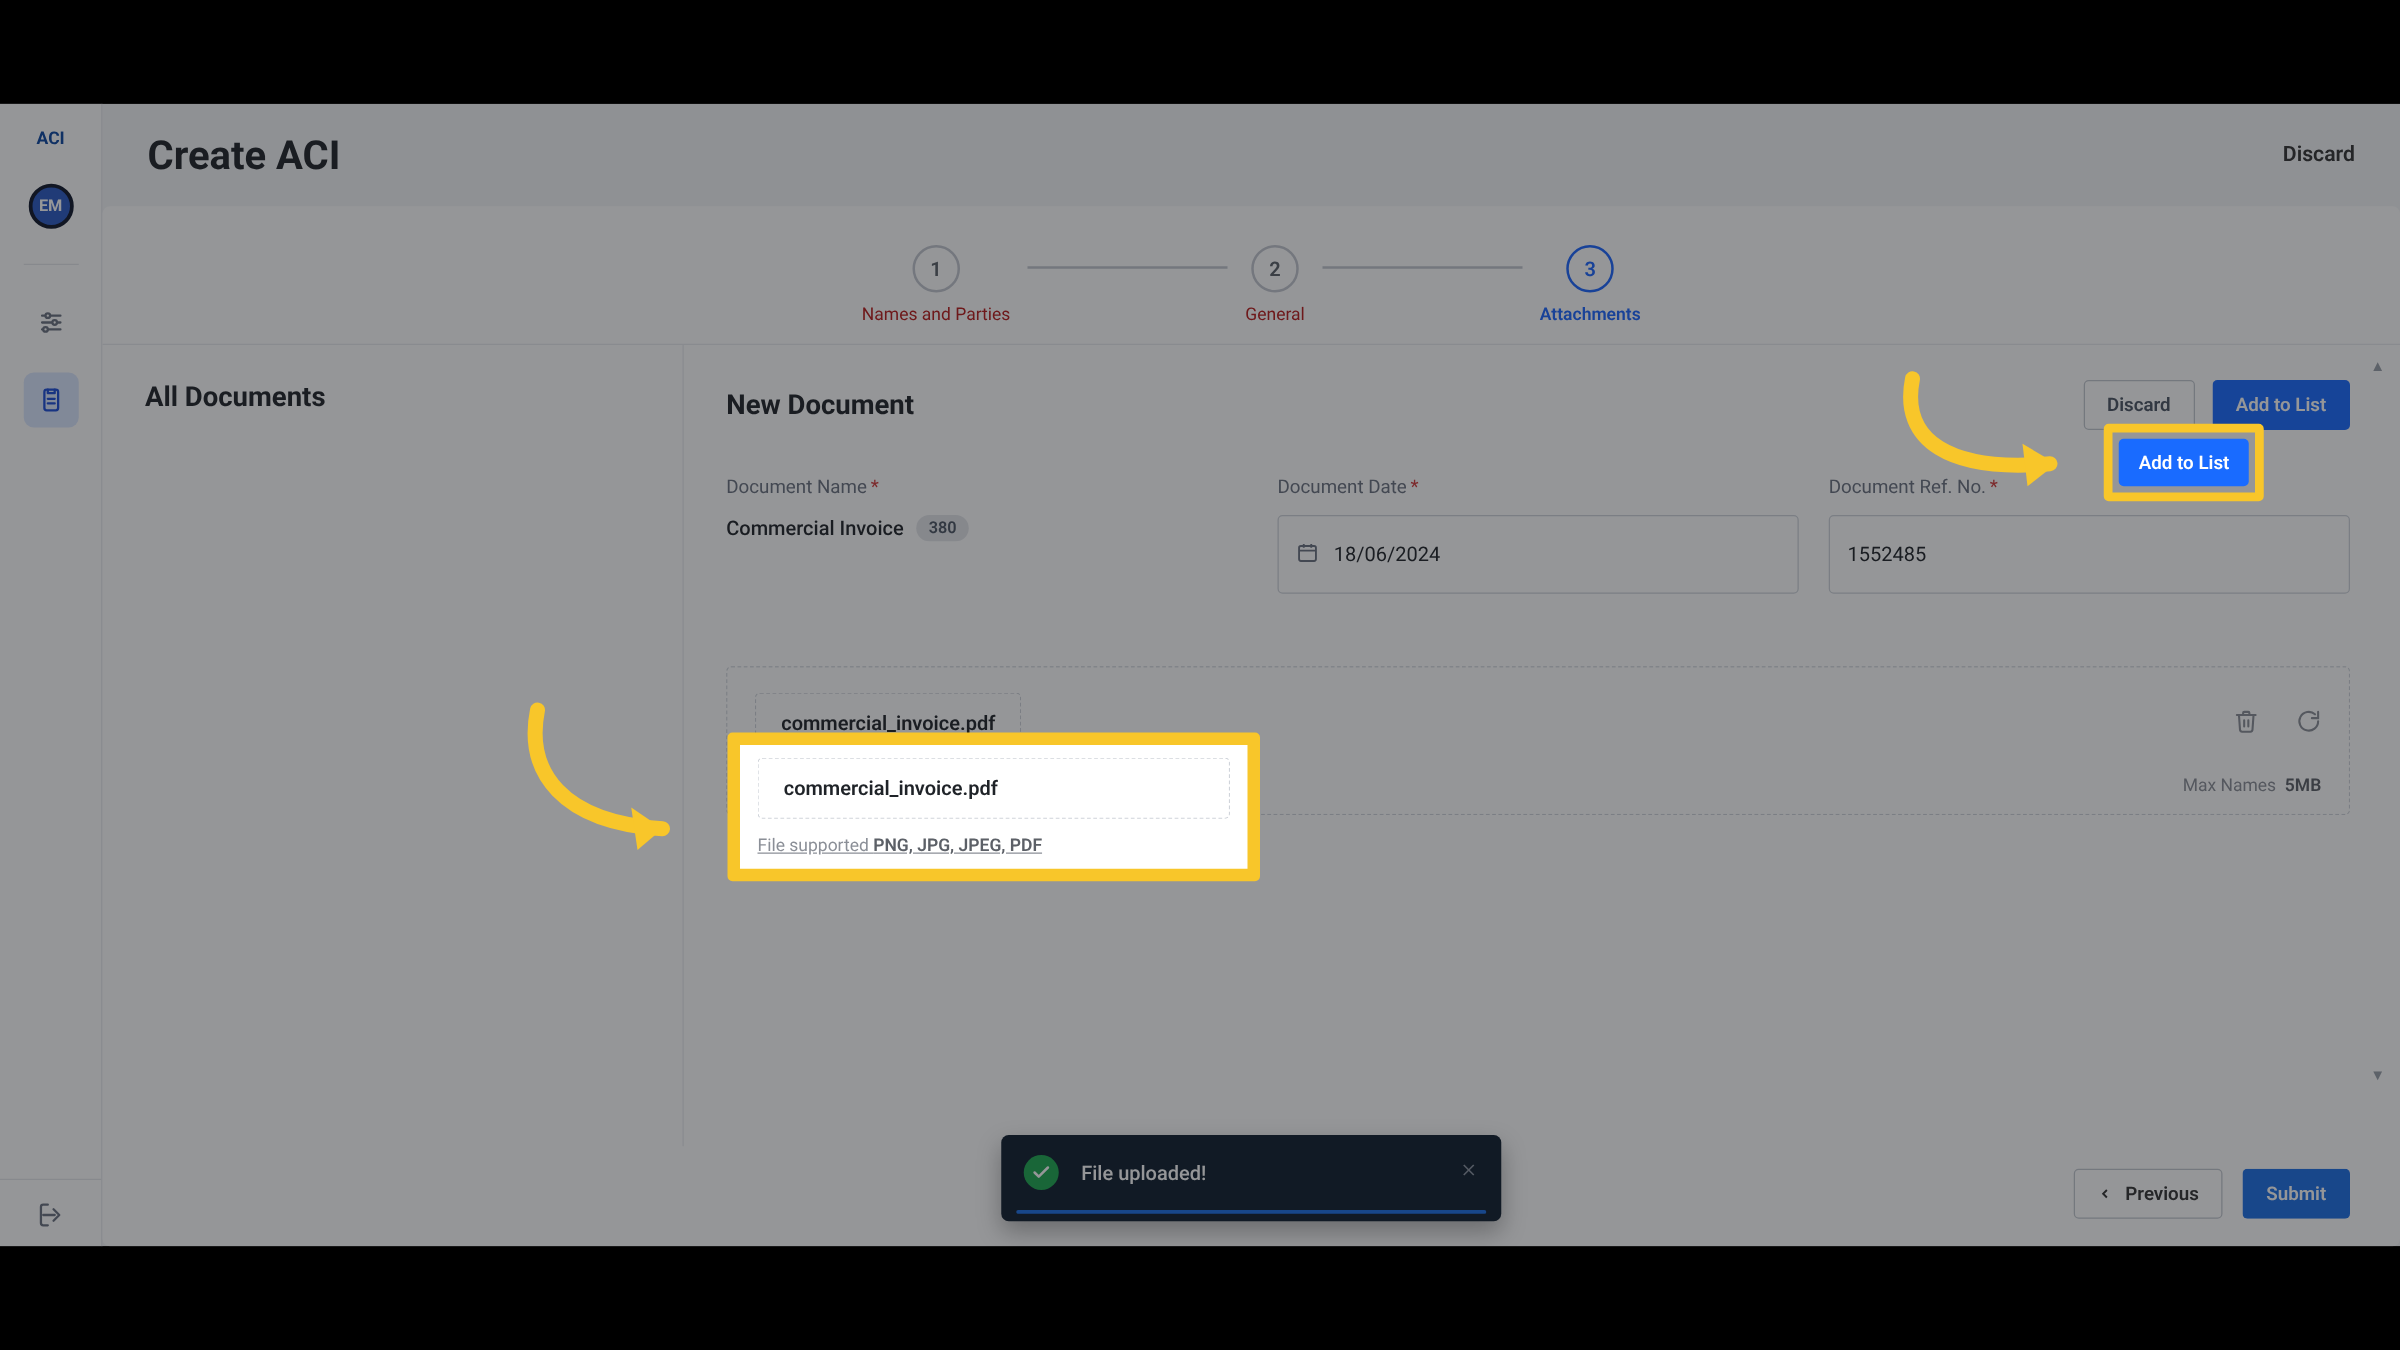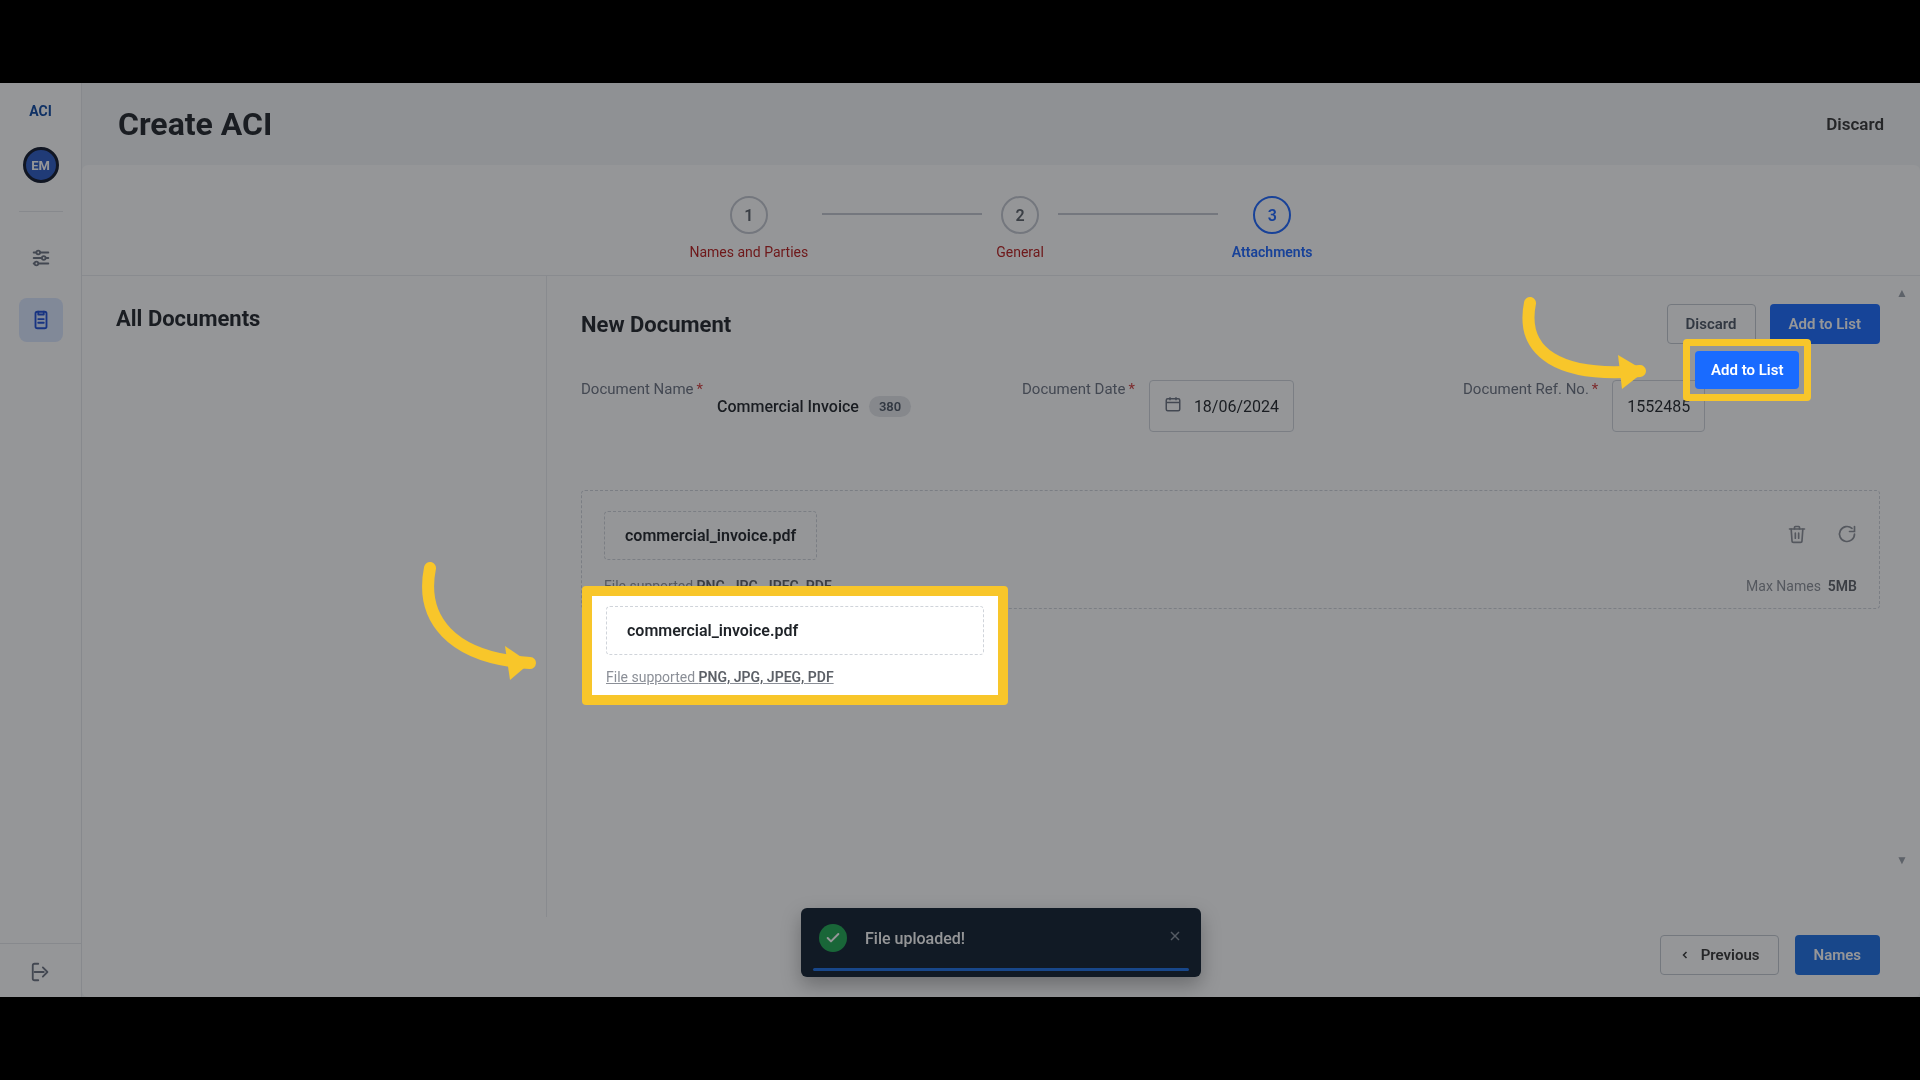--- a/index.html
+++ b/index.html
@@ -77,27 +77,27 @@
     display:flex;align-items:center;justify-content:center; cursor:pointer; border:1px solid transparent;
   }
   .btn-outline { border-color: #c4c9d0; color: #4b5563; background: #fff; }
   .btn-primary { background: #196bff; color: #fff; }
   .btn-primary.submit { background: #1d6fe6; }
   .btn-prev { background: #fff; border-color:#c4c9d0; color:#333; gap: 10px; }
   .btn-prev svg { width: 12px; height: 12px; }
 
   
   .form-grid { display: grid; grid-template-columns: 1fr 1fr 1fr; gap: 24px; margin-bottom: 58px; }
-  .fcol { display: flex; flex-direction: row; gap: 14px; }
+  .fcol { display: flex; flex-direction: column; gap: 14px; }
   .flabel { font-size: 15px; color: #6b7280; }
   .req { color: #d23b3b; margin-left: 3px; }
   .fval-static { display:flex; align-items:center; gap:10px; font-size: 16px; color:#1f2328; font-weight: 500; }
   .badge { background: #e4e6ea; color:#4b5563; font-size:13px; font-weight:600; padding: 3px 10px; border-radius: 12px; }
   .finput {
-    height: 52px; border: 1px solid #cfd4db; border-radius: 4px; background:#fff;
+    height: 63px; border: 1px solid #cfd4db; border-radius: 4px; background:#fff;
     display:flex; align-items:center; padding: 12px 14px; gap: 12px; font-size: 16px; color:#1f2328;
   }
   .cal-ic { color:#6b7280; }
 
   
   .upload-zone {
     border: 1px dashed #cfd4db; border-radius: 4px; padding: 0; position: relative;
   }
   .uz-top { padding: 20px 22px 18px; display:flex; justify-content: space-between; align-items:center; }
   .file-chip {
@@ -298,21 +298,21 @@
         <span class="collapse-caret caret-down">▼</span>
       </div>
 
       <div class="footer">
         <div class="btn btn-prev">
           <svg viewBox="0 0 24 24" fill="none" stroke="currentColor" stroke-width="3">
               <polyline points="15 18 9 12 15 6"></polyline>
             </svg>
           <span>Previous</span>
         </div>
-        <div class="btn btn-primary submit">Names</div>
+        <div class="btn btn-primary submit">Submit</div>
       </div>
 
       <div class="toast">
         <div class="toast-body">
           <span class="toast-ic">
             <svg viewBox="0 0 24 24" fill="none" stroke="currentColor" stroke-width="3" stroke-linecap="round" stroke-linejoin="round">
                 <polyline points="20 6 9 17 4 12"></polyline>
               </svg>
           </span>
           <span class="toast-text">File uploaded!</span>

